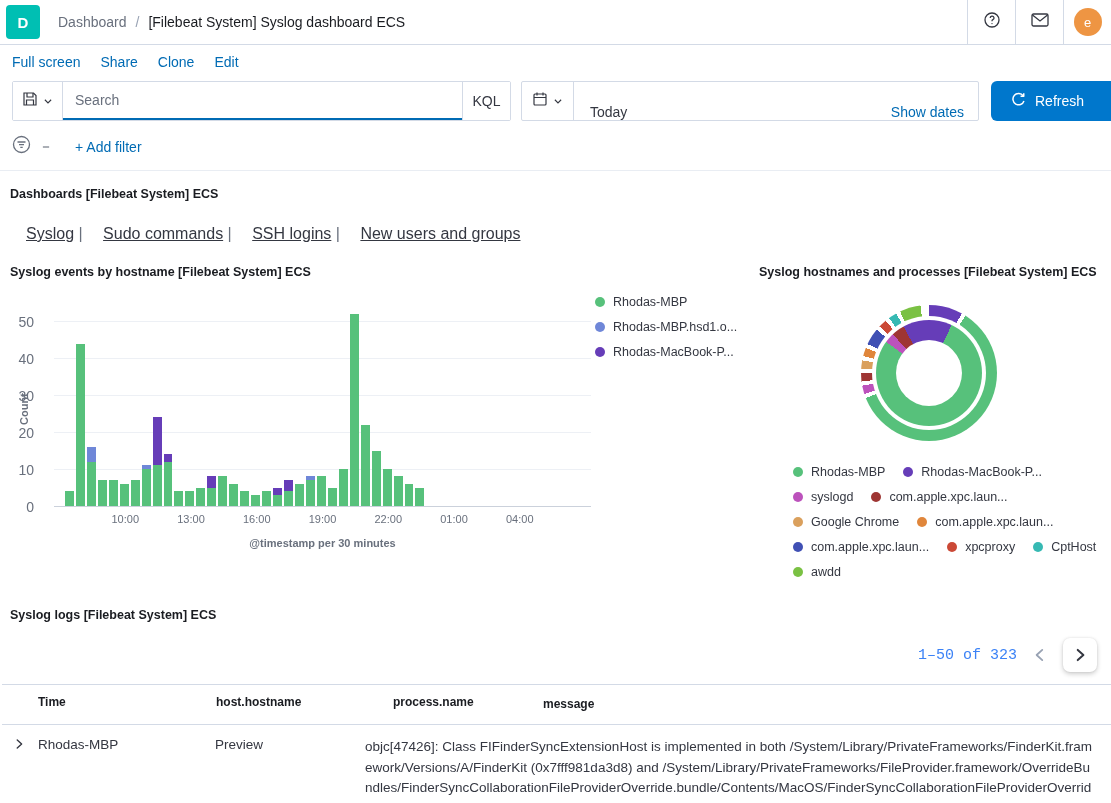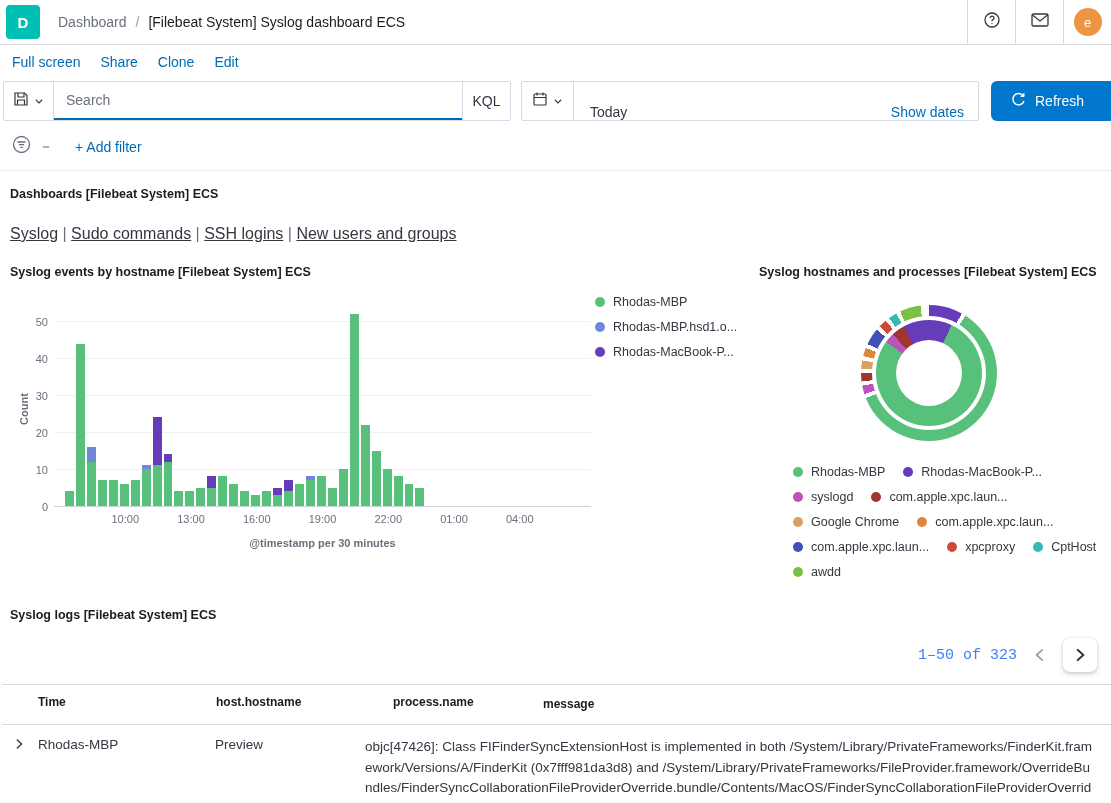--- a/index.html
+++ b/index.html
@@ -20,21 +20,21 @@
   .crumb-current { color:#1A1C21; }
   .topbar-right { margin-left:auto; display:flex; height:100%; }
   .icon-btn { width:48px; height:100%; display:flex; align-items:center; justify-content:center; border-left:1px solid #D3DAE6; background:#fff; }
   .avatar { width:28px; height:28px; border-radius:50%; background:#EE9543; color:#fff; font-size:13px; display:flex; align-items:center; justify-content:center; }
 
   
   .menubar { height:34px; display:flex; align-items:center; padding-left:12px; gap:20px; }
   .menu-link { color:#006BB4; font-size:14px; }
 
   
-  .querybar { display:flex; align-items:stretch; height:40px; margin:2px 0 8px 3px; }
+  .querybar { display:flex; align-items:stretch; height:40px; margin:2px 0 8px 12px; }
   .search-group { flex:1; display:flex; border:1px solid #D3DAE6; border-radius:2px; background:#fff; }
   .save-btn { width:50px; display:flex; align-items:center; justify-content:center; gap:5px; border-right:1px solid #D3DAE6; background:#fff; }
   .search-input { flex:1; border:none; outline:none; font-size:14px; padding:0 12px; font-family:inherit; color:#343741;
                   border-bottom:2px solid #006BB4; background:#fff; }
   .search-input::placeholder { color:#69707D; }
   .kql-btn { width:48px; display:flex; align-items:center; justify-content:center; border-left:1px solid #D3DAE6; font-size:14px; color:#343741; background:#fff; }
   .date-group { width:458px; margin-left:10px; border:1px solid #D3DAE6; border-radius:2px; background:#fff; display:flex; align-items:flex-end; }
   .cal-btn { width:52px; height:100%; display:flex; align-items:center; justify-content:center; gap:5px; border-right:1px solid #D3DAE6; }
   .date-text { padding-left:16px; font-size:14px; color:#343741; }
   .show-dates { margin-left:auto; padding-right:14px; font-size:14px; color:#006BB4; }
@@ -43,37 +43,37 @@
 
   
   .filterbar { display:flex; align-items:center; gap:10px; padding:6px 0 12px 12px; border-bottom:1px solid #E9EDF3; }
   .add-filter { color:#006BB4; font-size:14px; margin-left:14px; }
 
   
   .content { padding:2px 0 0 2px; }
   .panel-title { font-size:12.5px; font-weight:bold; color:#1A1C21; }
   .md-heading { margin:14px 8px 2px 8px; }
   .nav-links { margin:24px 8px 10px 8px; font-size:16px; }
-  .nav-link { color:#343741; text-decoration:underline; }
+  .nav-link { color:#343741; text-decoration:underline;margin-left:16px; }
   .nav-sep { color:#69707D; }
 
   .charts-row { display:flex; align-items:flex-start; margin-top:14px; }
   .left-panel { width:745px; padding:8px 0 0 8px; }
   .right-panel { flex:1; padding:8px 12px 0 12px; }
 
   
   .bar-chart { position:relative; height:256px; margin-top:16px; }
   .bar-plot-area { position:absolute; left:44px; right:156px; top:8px; bottom:44px; }
   .bar-grid { position:absolute; inset:0; }
   .gridline { position:absolute; left:0; right:0; height:1px; background:#EDF0F5; }
   .bar-plot { position:absolute; inset:0; display:flex; align-items:flex-end; border-bottom:1px solid #CBD1DB; }
   .bar-slot { flex:1 1 0; height:100%; display:flex; flex-direction:column-reverse; margin-right:2px; }
   .bar-seg { width:100%; }
   .bar-y-ticks { position:absolute; left:0; width:38px; top:8px; bottom:44px; }
-  .y-tick { position:absolute; right:0; transform:translateY(50%); font-size:11px; color:#69707D; }
+  .y-tick { position:absolute; right:14px; transform:translateY(50%); font-size:14px; color:#69707D; }
   .bar-x-ticks { position:absolute; left:44px; right:156px; bottom:24px; height:16px; }
   .x-tick { position:absolute; top:2px; transform:translateX(-50%); font-size:11px; color:#69707D; }
   .x-axis-label { position:absolute; left:44px; right:156px; bottom:2px; text-align:center; font-size:11px; font-weight:bold; color:#69707D; }
   .y-axis-label { position:absolute; left:-2px; top:42%; transform:rotate(-90deg); transform-origin:center; font-size:11px; font-weight:bold; color:#69707D; }
   .bar-legend { position:absolute; right:0; top:0; width:152px; display:flex; flex-direction:column; gap:11px; }
   .legend-item { display:flex; align-items:flex-start; }
   .dot { width:10px; height:10px; border-radius:50%; flex:0 0 10px; margin-right:8px; margin-top:2px; }
   .legend-label { font-size:12.5px; color:#343741; }
 
   

